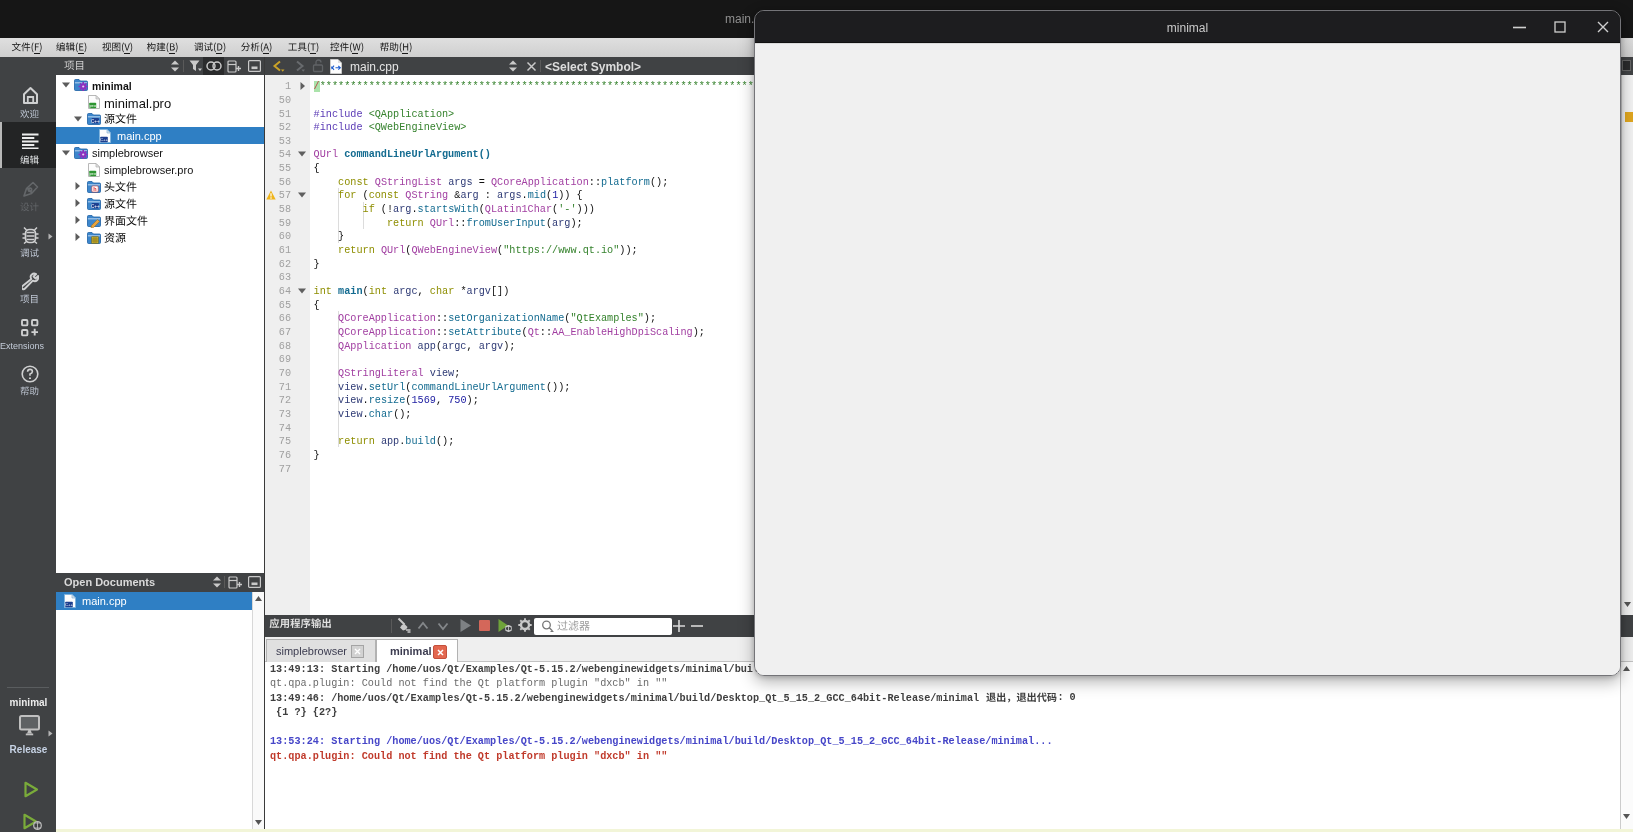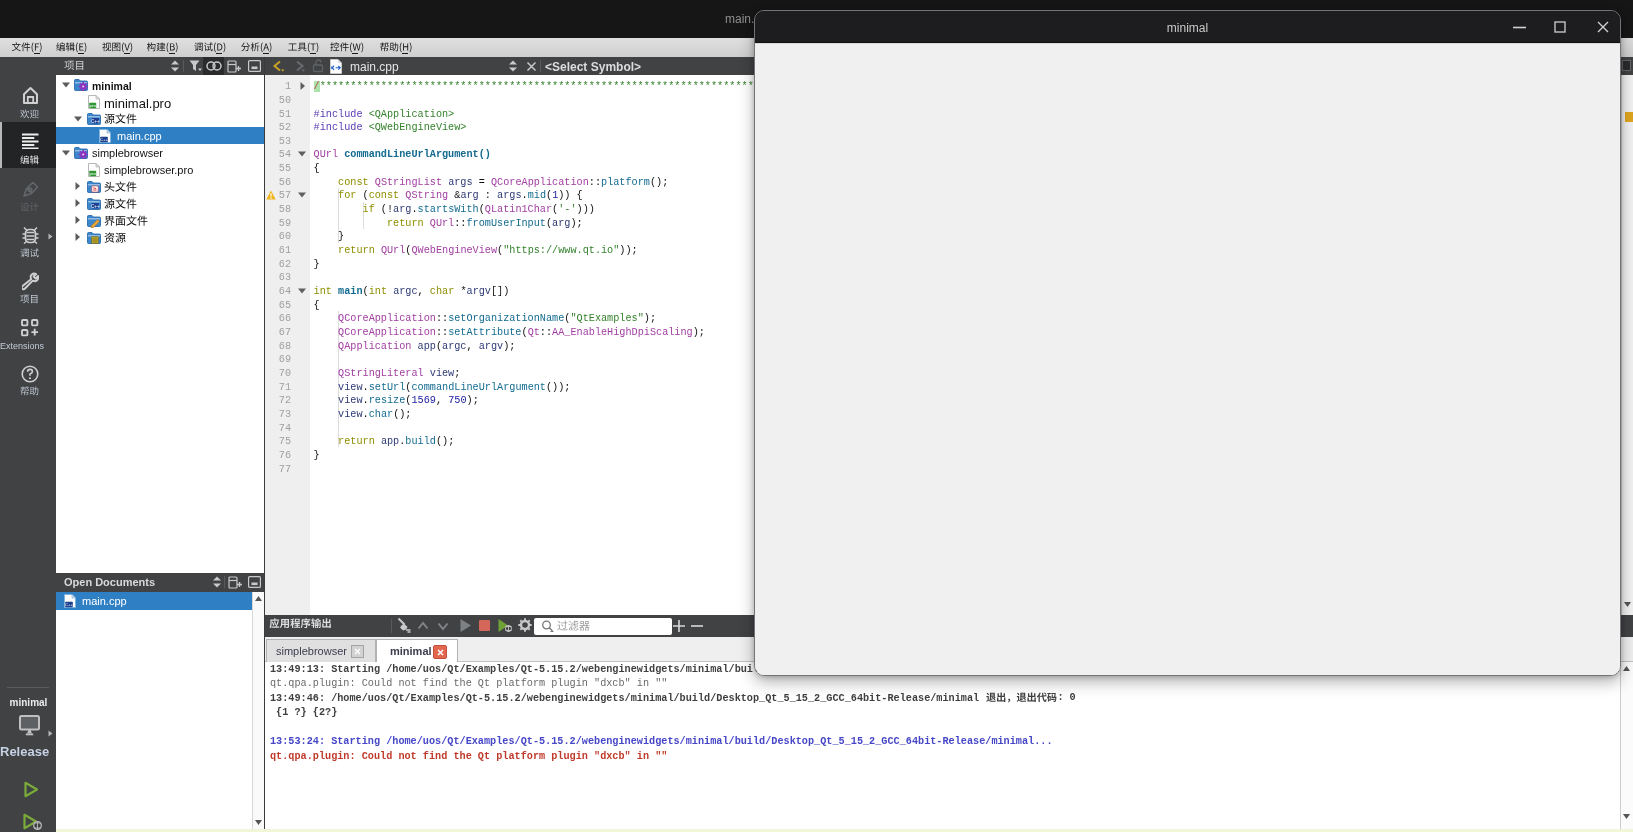--- a/index.html
+++ b/index.html
@@ -148,21 +148,21 @@
 <div class="abs" style="left:7px;top:687px;width:42px;height:1px;background:#5a5d5f"></div>
 <div class="abs" style="left:0;top:697px;width:57px;text-align:center;color:#ececec;font-size:10px;font-weight:bold">minimal</div>
 <svg class="abs" style="left:18.5px;top:715px" width="21" height="21" viewBox="0 0 21 21">
       <rect x="1" y="1" width="19" height="13.5" rx="1.5" fill="#5e6163" stroke="#c0c0c0" stroke-width="2"></rect>
       <path d="M8 18.5 L13 18.5 L11.6 15 L9.4 15 Z" fill="#c0c0c0"></path>
       <rect x="6.8" y="18.5" width="7.4" height="1.8" fill="#c0c0c0"></rect>
     </svg>
 <svg class="abs" style="left:48px;top:729.5px" width="5" height="7" viewBox="0 0 5 7" fill="#b5b5b5">
       <path d="M0.5 0.5 L4.5 3.5 L0.5 6.5 Z"></path>
     </svg>
-<div class="abs" style="left:0;top:744px;width:57px;text-align:left;color:#c6d2e4;font-size:13px;font-weight:bold">Release</div>
+<div class="abs" style="left:0;top:744px;width:57px;text-align:center;color:#c6d2e4;font-size:10px;font-weight:bold">Release</div>
 <svg class="abs" style="left:23.5px;top:780.5px" width="15" height="17" viewBox="0 0 15 17" fill="none" stroke="#7aab3a" stroke-width="2.2">
       <path d="M1.5 1.8 L13 8.5 L1.5 15.2 Z" stroke-linejoin="round"></path>
     </svg>
 <svg class="abs" style="left:22.5px;top:812.5px" width="20" height="19" viewBox="0 0 20 19" fill="none">
       <path d="M1.5 1.8 L13 8.5 L1.5 15.2 Z" stroke="#7aab3a" stroke-width="2.2" stroke-linejoin="round"></path>
       <circle cx="14.5" cy="12.5" r="3.8" fill="#404244" stroke="#b9b9b9" stroke-width="1.3"></circle>
       <path d="M10.8 10 H18.2 M10.8 15 H18.2 M14.5 8 V17" stroke="#b9b9b9" stroke-width="0.9"></path>
     </svg>
 <div class="abs" style="left:56px;top:57px;width:208px;height:18px;background:#404244"></div>
 <svg style="position:absolute;left:64px;top:59.5px;" width="21" height="13" viewBox="0 0 21.0 13.1" fill="#dadada">

